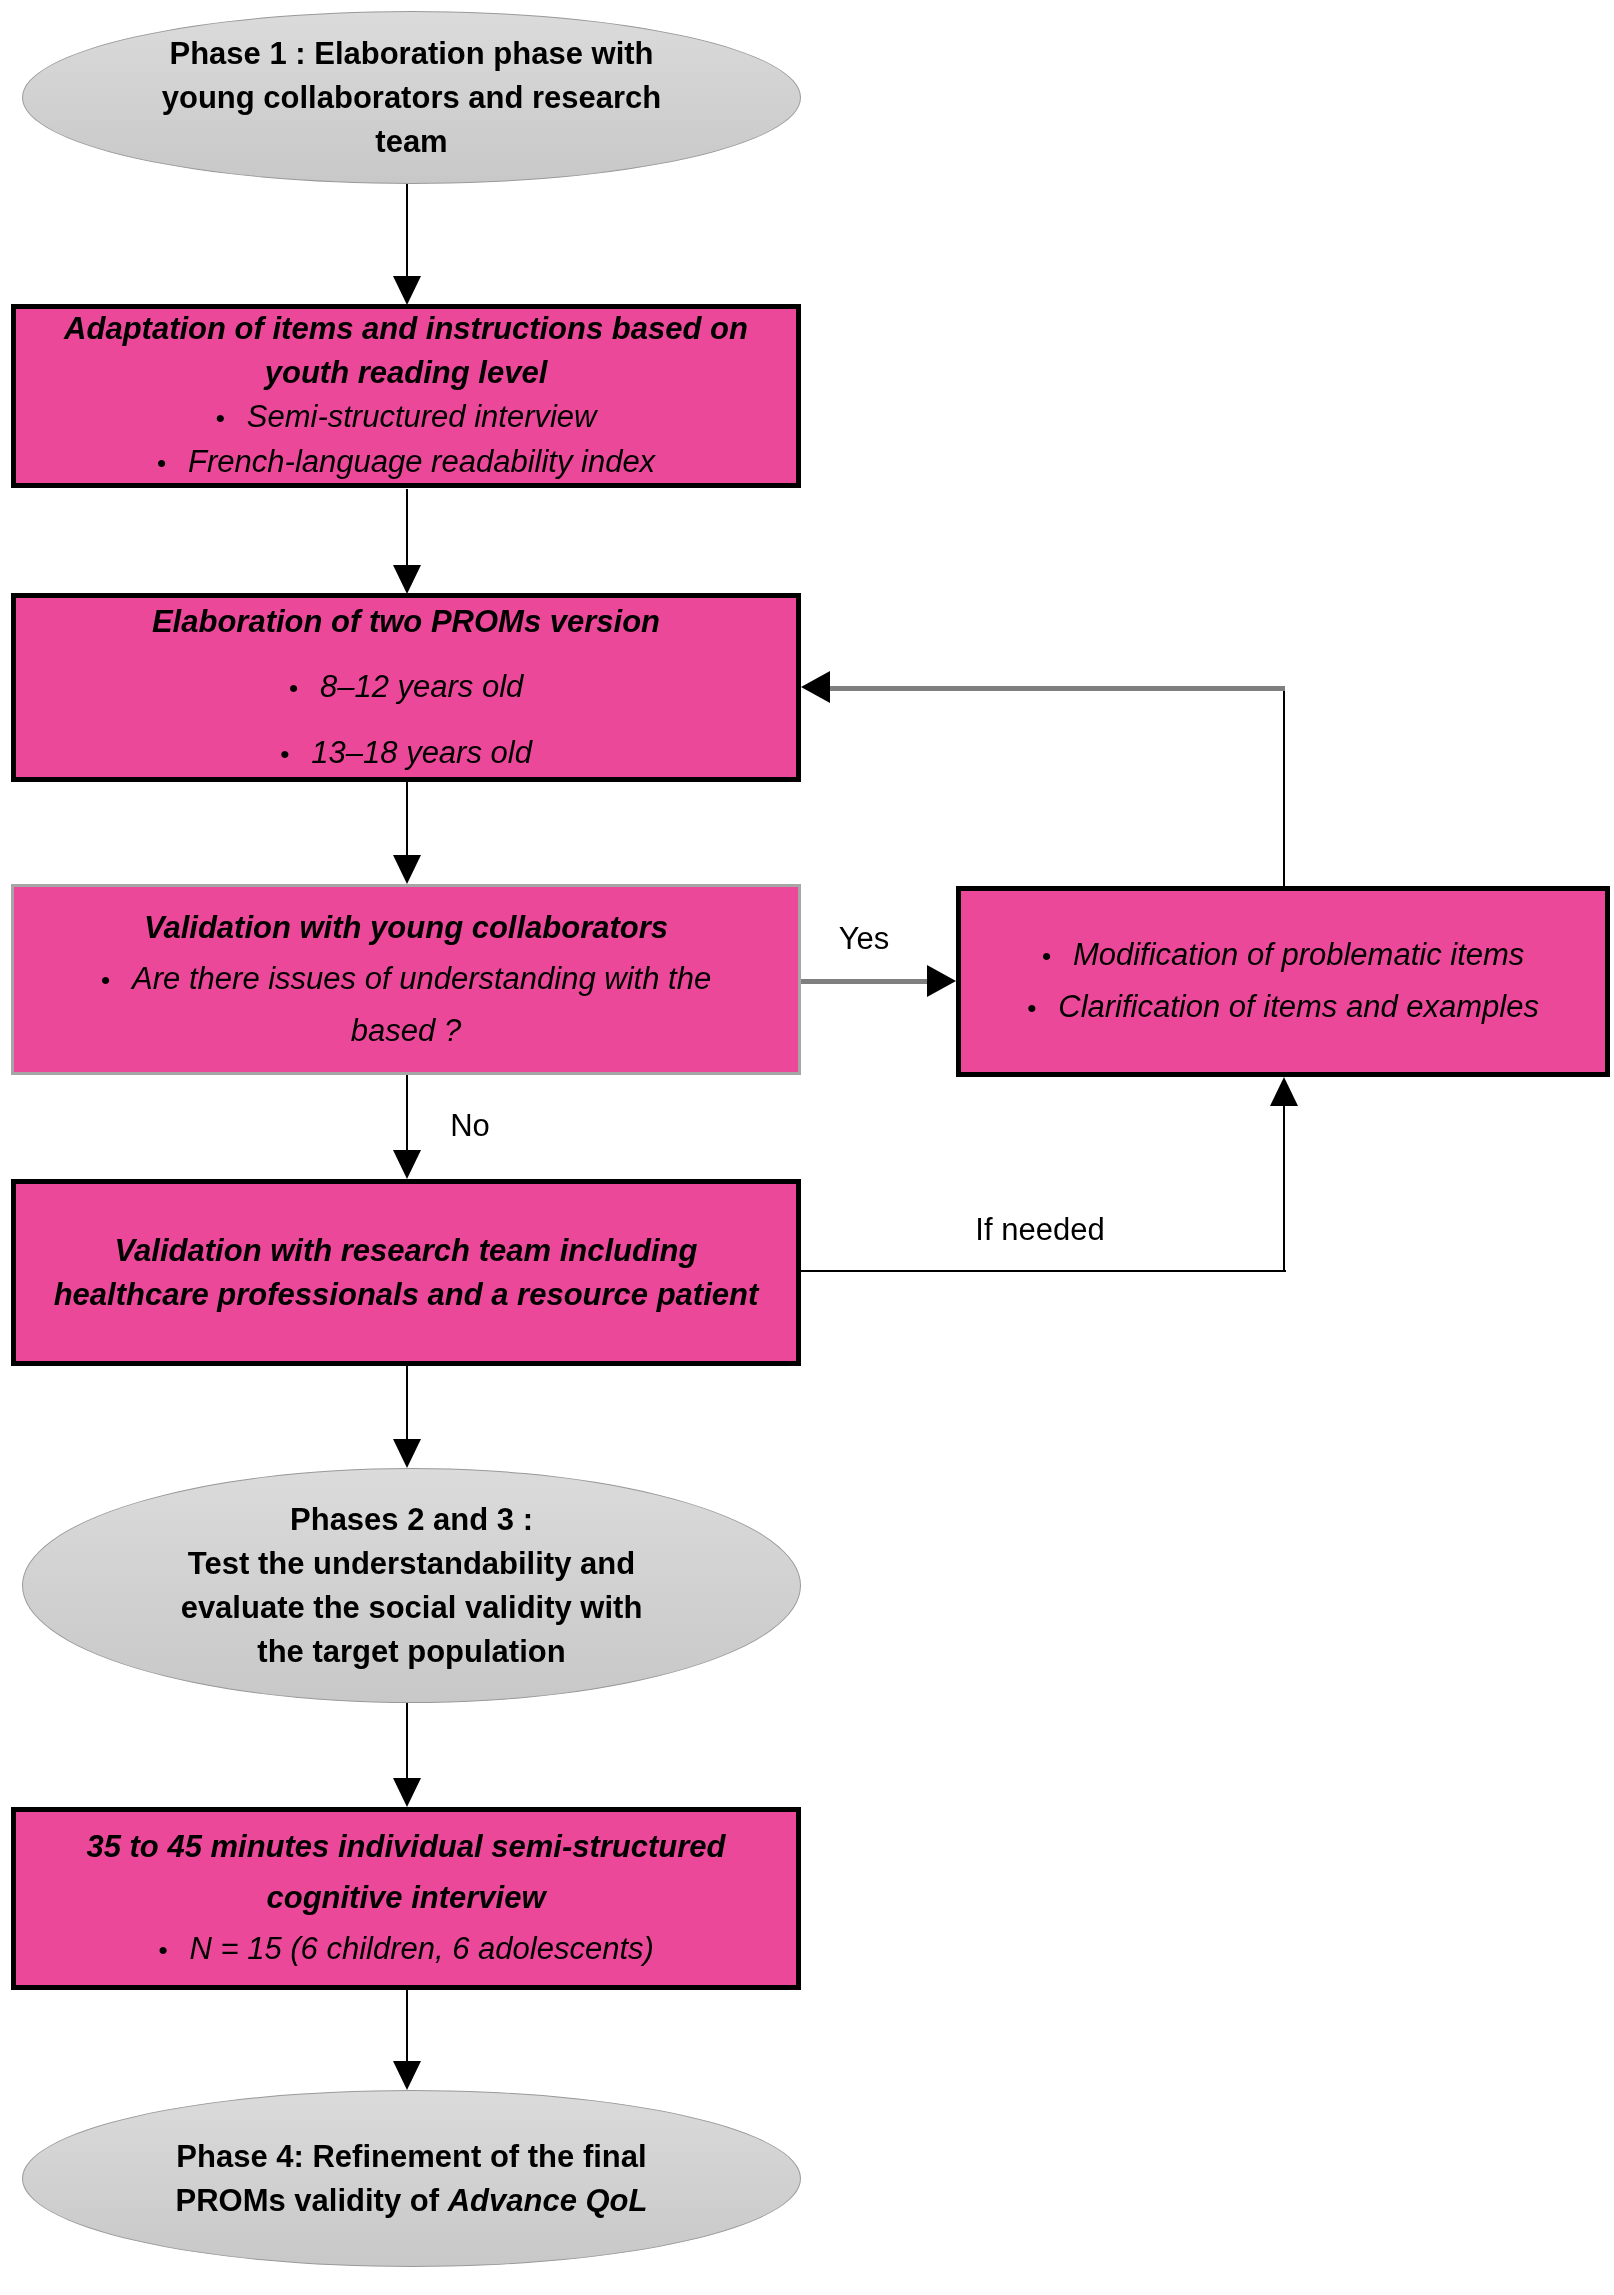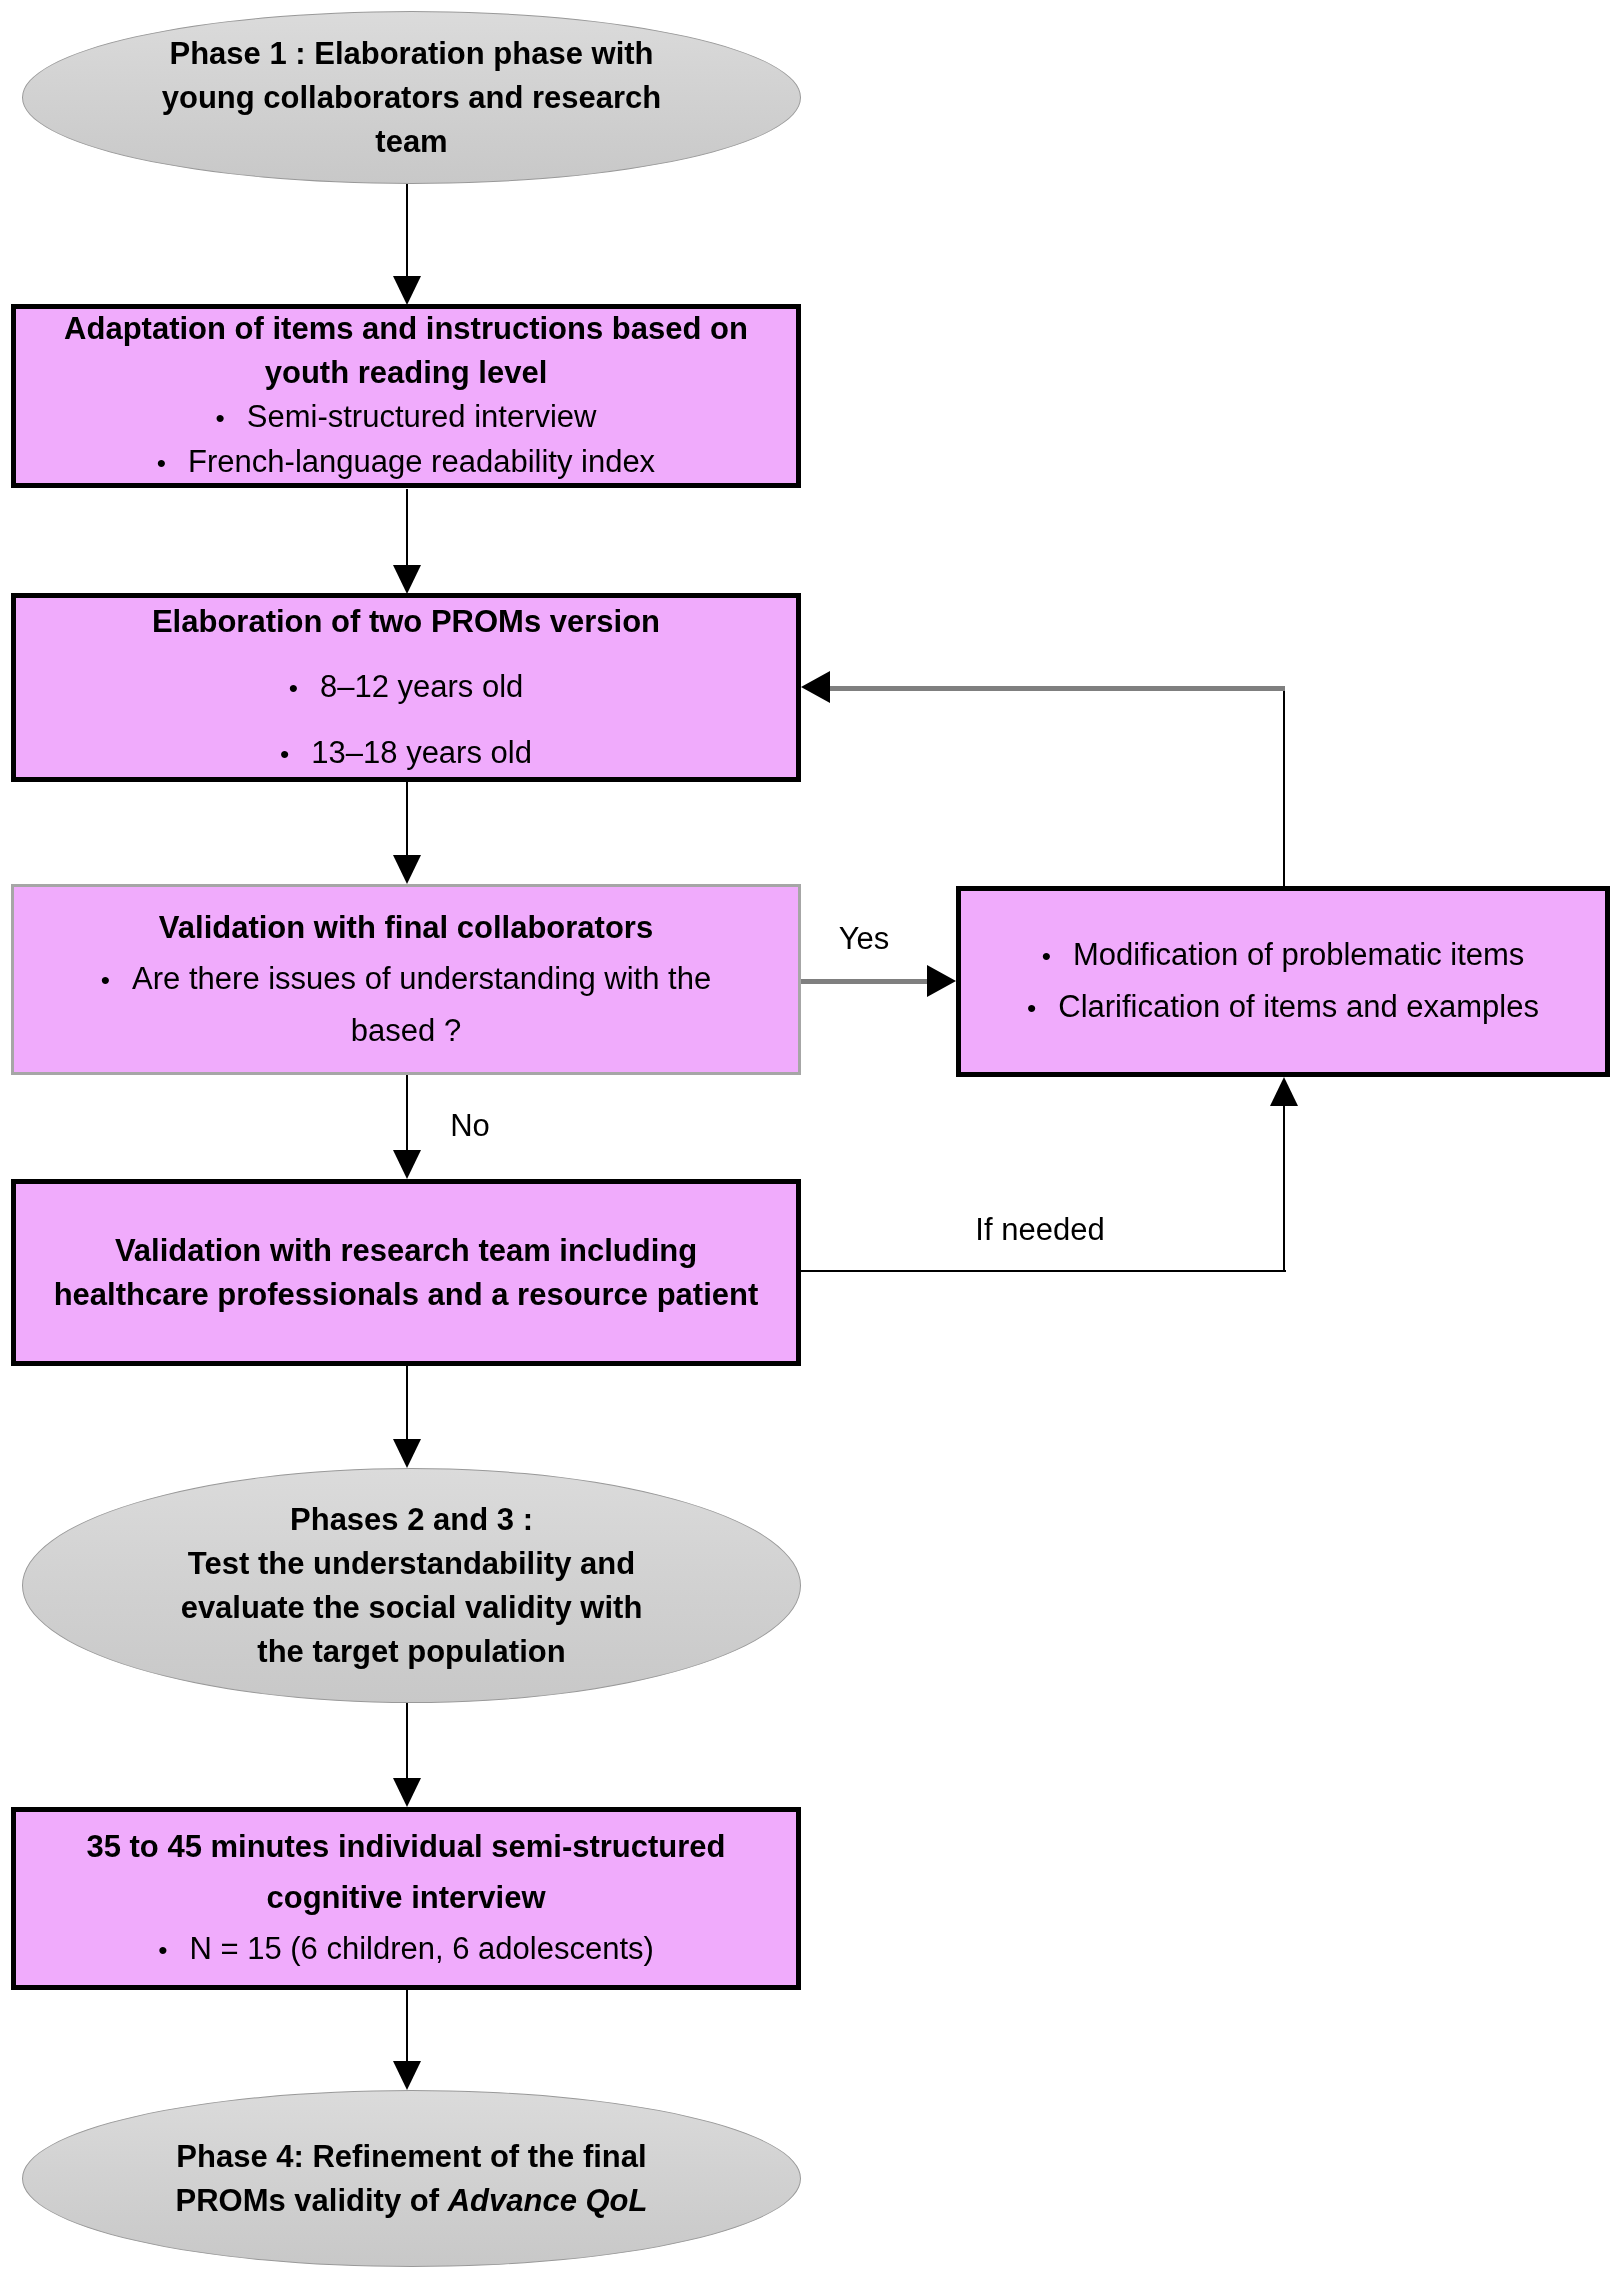--- a/index.html
+++ b/index.html
@@ -17,22 +17,23 @@
   
   .node {
     position: absolute;
     display: flex;
     flex-direction: column;
     align-items: center;
     justify-content: center;
     text-align: center;
   }
   .box {
-    background: #f0abfc;
+    background: #ec4899;
     border: 5.5px solid #000000;
+    font-style: italic;
   }
   .box.gray-border {
     border: 3.9px solid #a6a6a6;
   }
   .ellipse {
     border-radius: 50%;
     background: linear-gradient(180deg, #dbdbdb 0%, #d2d2d2 45%, #c8c8c8 100%);
     border: 1.7px solid #999999;
   }
 
@@ -112,21 +113,21 @@
   <div class="node box gap30" style="left:11px; top:593px; width:790px; height:189px;">
     <div class="line bold">Elaboration of two PROMs version</div>
     <div class="line"><span class="bullet-glyph">•</span><span>8–12 years old</span></div>
     <div class="line"><span class="bullet-glyph">•</span><span>13–18 years old</span></div>
   </div>
 
   <div class="vline" style="left:406px; top:782px; width:2.2px; height:75px;"></div>
   <div class="arr arr-down" style="left:393px; top:855px;"></div>
 
   <div class="node box gray-border gap12" style="left:11px; top:884px; width:790px; height:191px;">
-    <div class="line bold">Validation with final collaborators</div>
+    <div class="line bold">Validation with young collaborators</div>
     <div class="line"><span class="bullet-glyph">•</span><span>Are there issues of understanding with the</span></div>
     <div class="line">based ?</div>
   </div>
 
   <div class="lbl" style="left:809px; top:917px; width:110px;">Yes</div>
   <div class="hline gray" style="left:801px; top:979px; width:127px; height:5px;"></div>
   <div class="arr arr-right" style="left:927px; top:965px;"></div>
 
   <div class="node box gap12" style="left:956px; top:886px; width:654px; height:191px;">
     <div class="line"><span class="bullet-glyph">•</span><span>Modification of problematic items</span></div>

